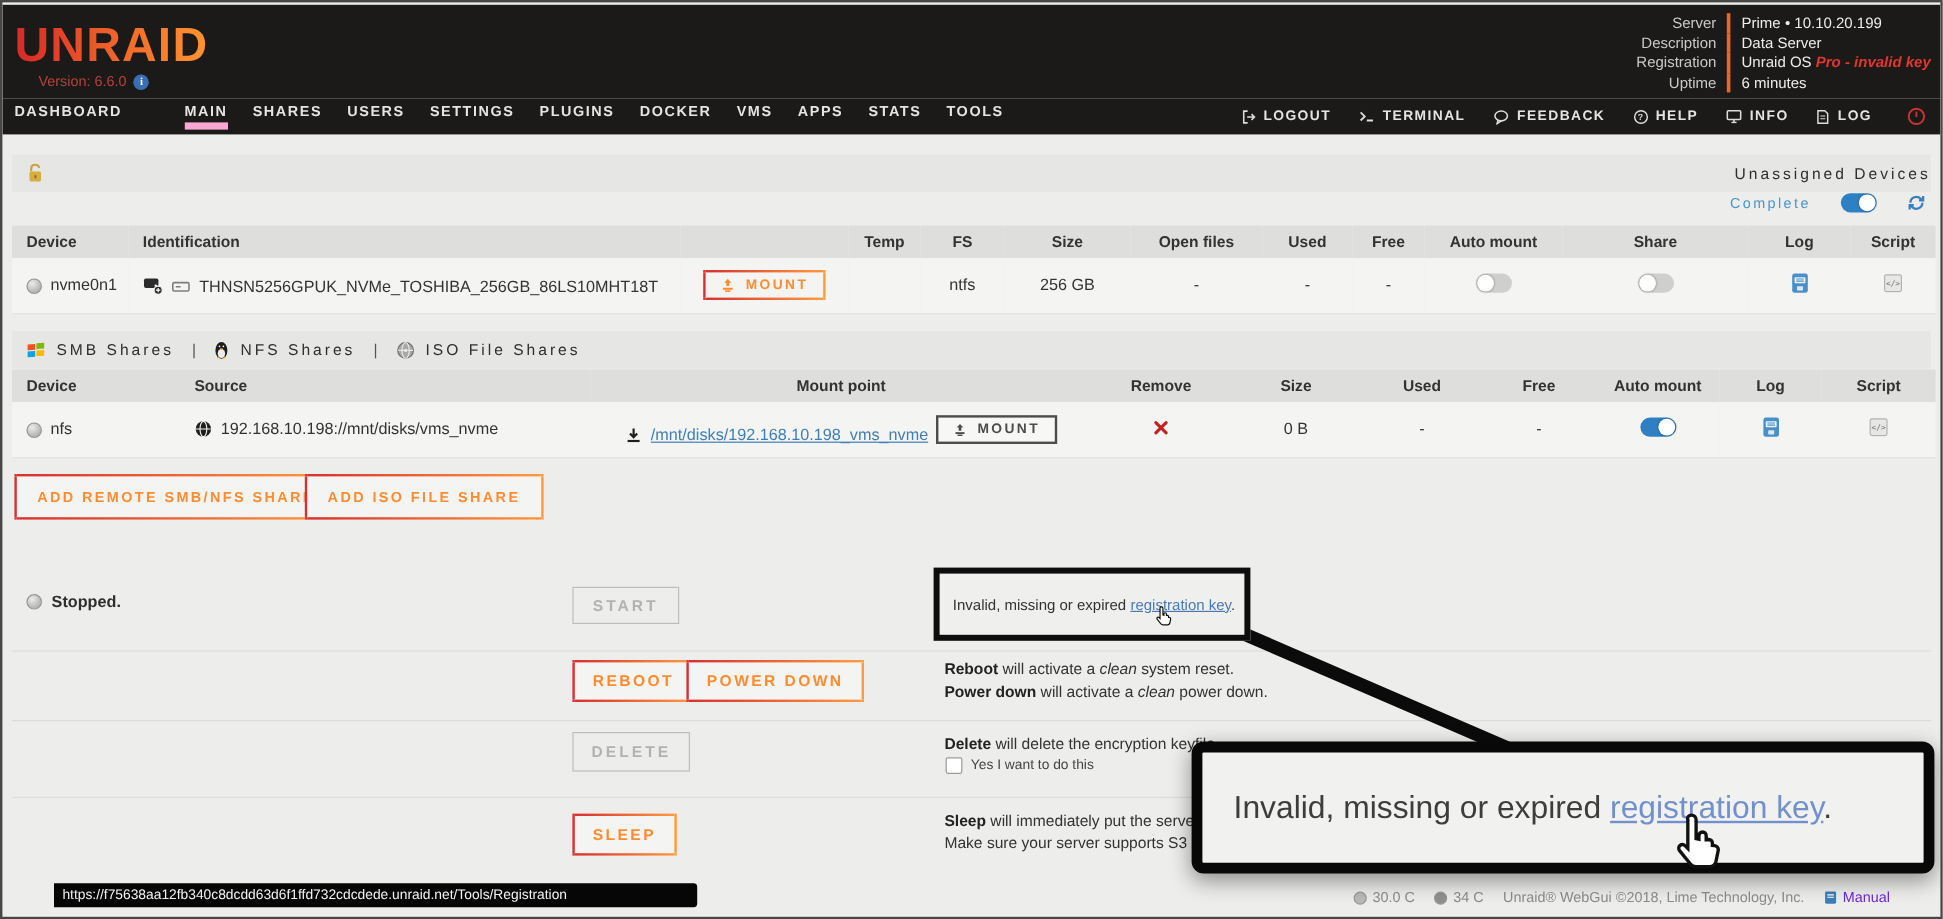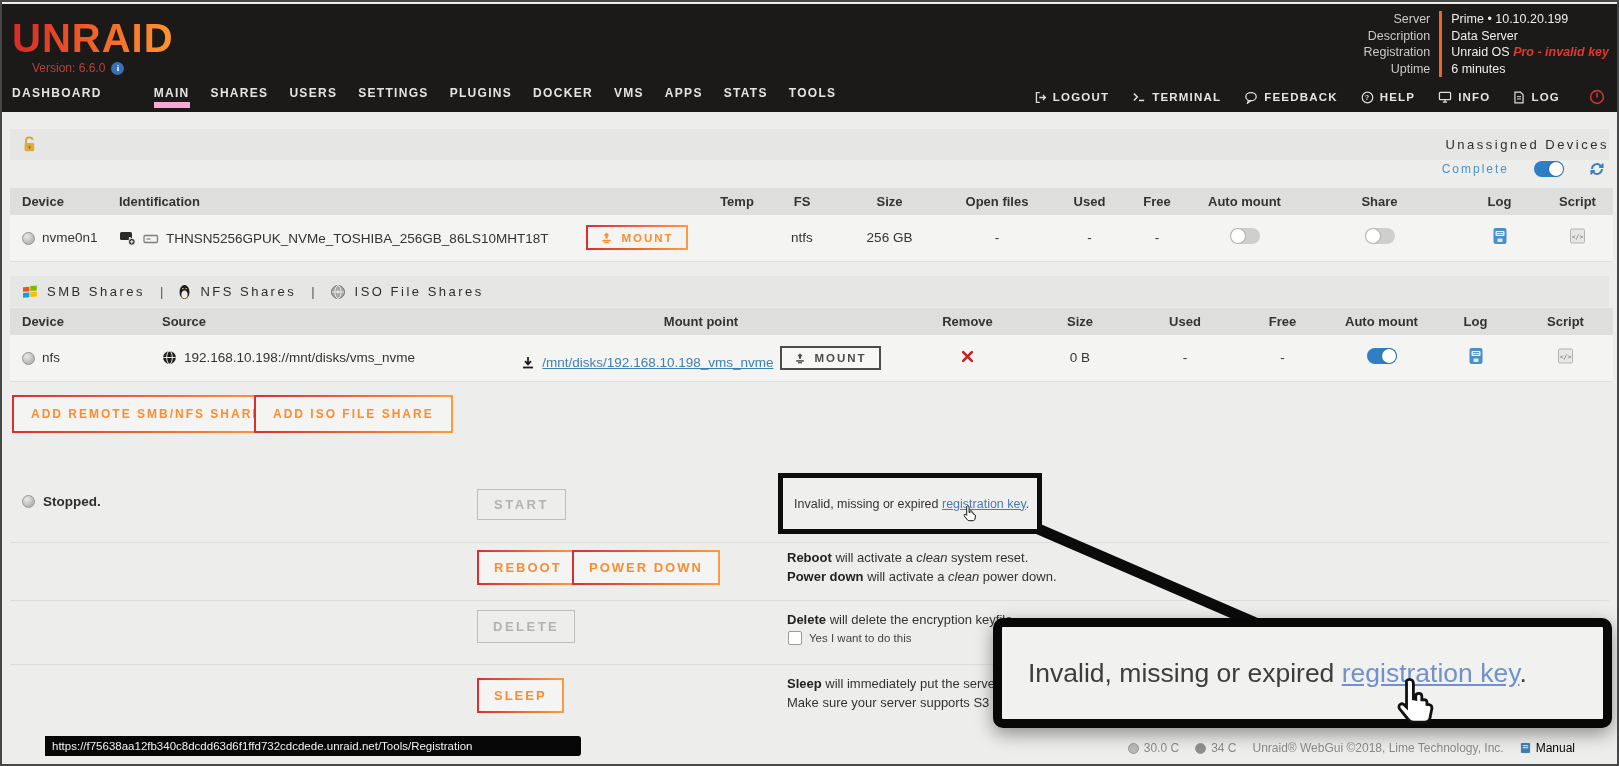--- a/index.html
+++ b/index.html
@@ -77,21 +77,21 @@
        border-radius:10px;box-sizing:border-box;display:flex;align-items:center;padding-left:26px;
        font-size:26.5px;color:#3d3d3d;white-space:nowrap;z-index:32;box-shadow:0 6px 18px rgba(0,0,0,.4);}
   .co-b a{color:#7291cc;}
   .connector{position:absolute;left:0;top:0;width:1619px;height:766px;pointer-events:none;z-index:29;}
   .cursor-s{position:absolute;left:178px;top:26px;}
   .cursor-b{position:absolute;left:388px;top:48px;}
   
   .foot{position:absolute;right:42px;top:739px;display:flex;gap:16px;align-items:center;font-size:12px;color:#8b8b8b;z-index:5;}
   .foot .t{display:flex;gap:5px;align-items:center;}
   .fdot{width:9px;height:9px;border-radius:50%;background:#b9b9b9;border:1px solid #999;}
-  .manual{color:#000000;display:flex;gap:5px;align-items:center;cursor:pointer;}
+  .manual{color:#6d28d9;display:flex;gap:5px;align-items:center;cursor:pointer;}
   .status{position:absolute;left:0;top:734px;width:536px;height:20px;background:#060606;color:#f2f2f2;
        font-size:11.5px;display:flex;align-items:center;padding-left:7px;box-sizing:border-box;
        border-radius:0 3px 3px 0;z-index:40;white-space:nowrap;margin-left:43px;}
   b.dk{color:#222;}
   i.it{font-style:italic;}
 </style>
 </head>
 <body>
 
 <div class="page">

